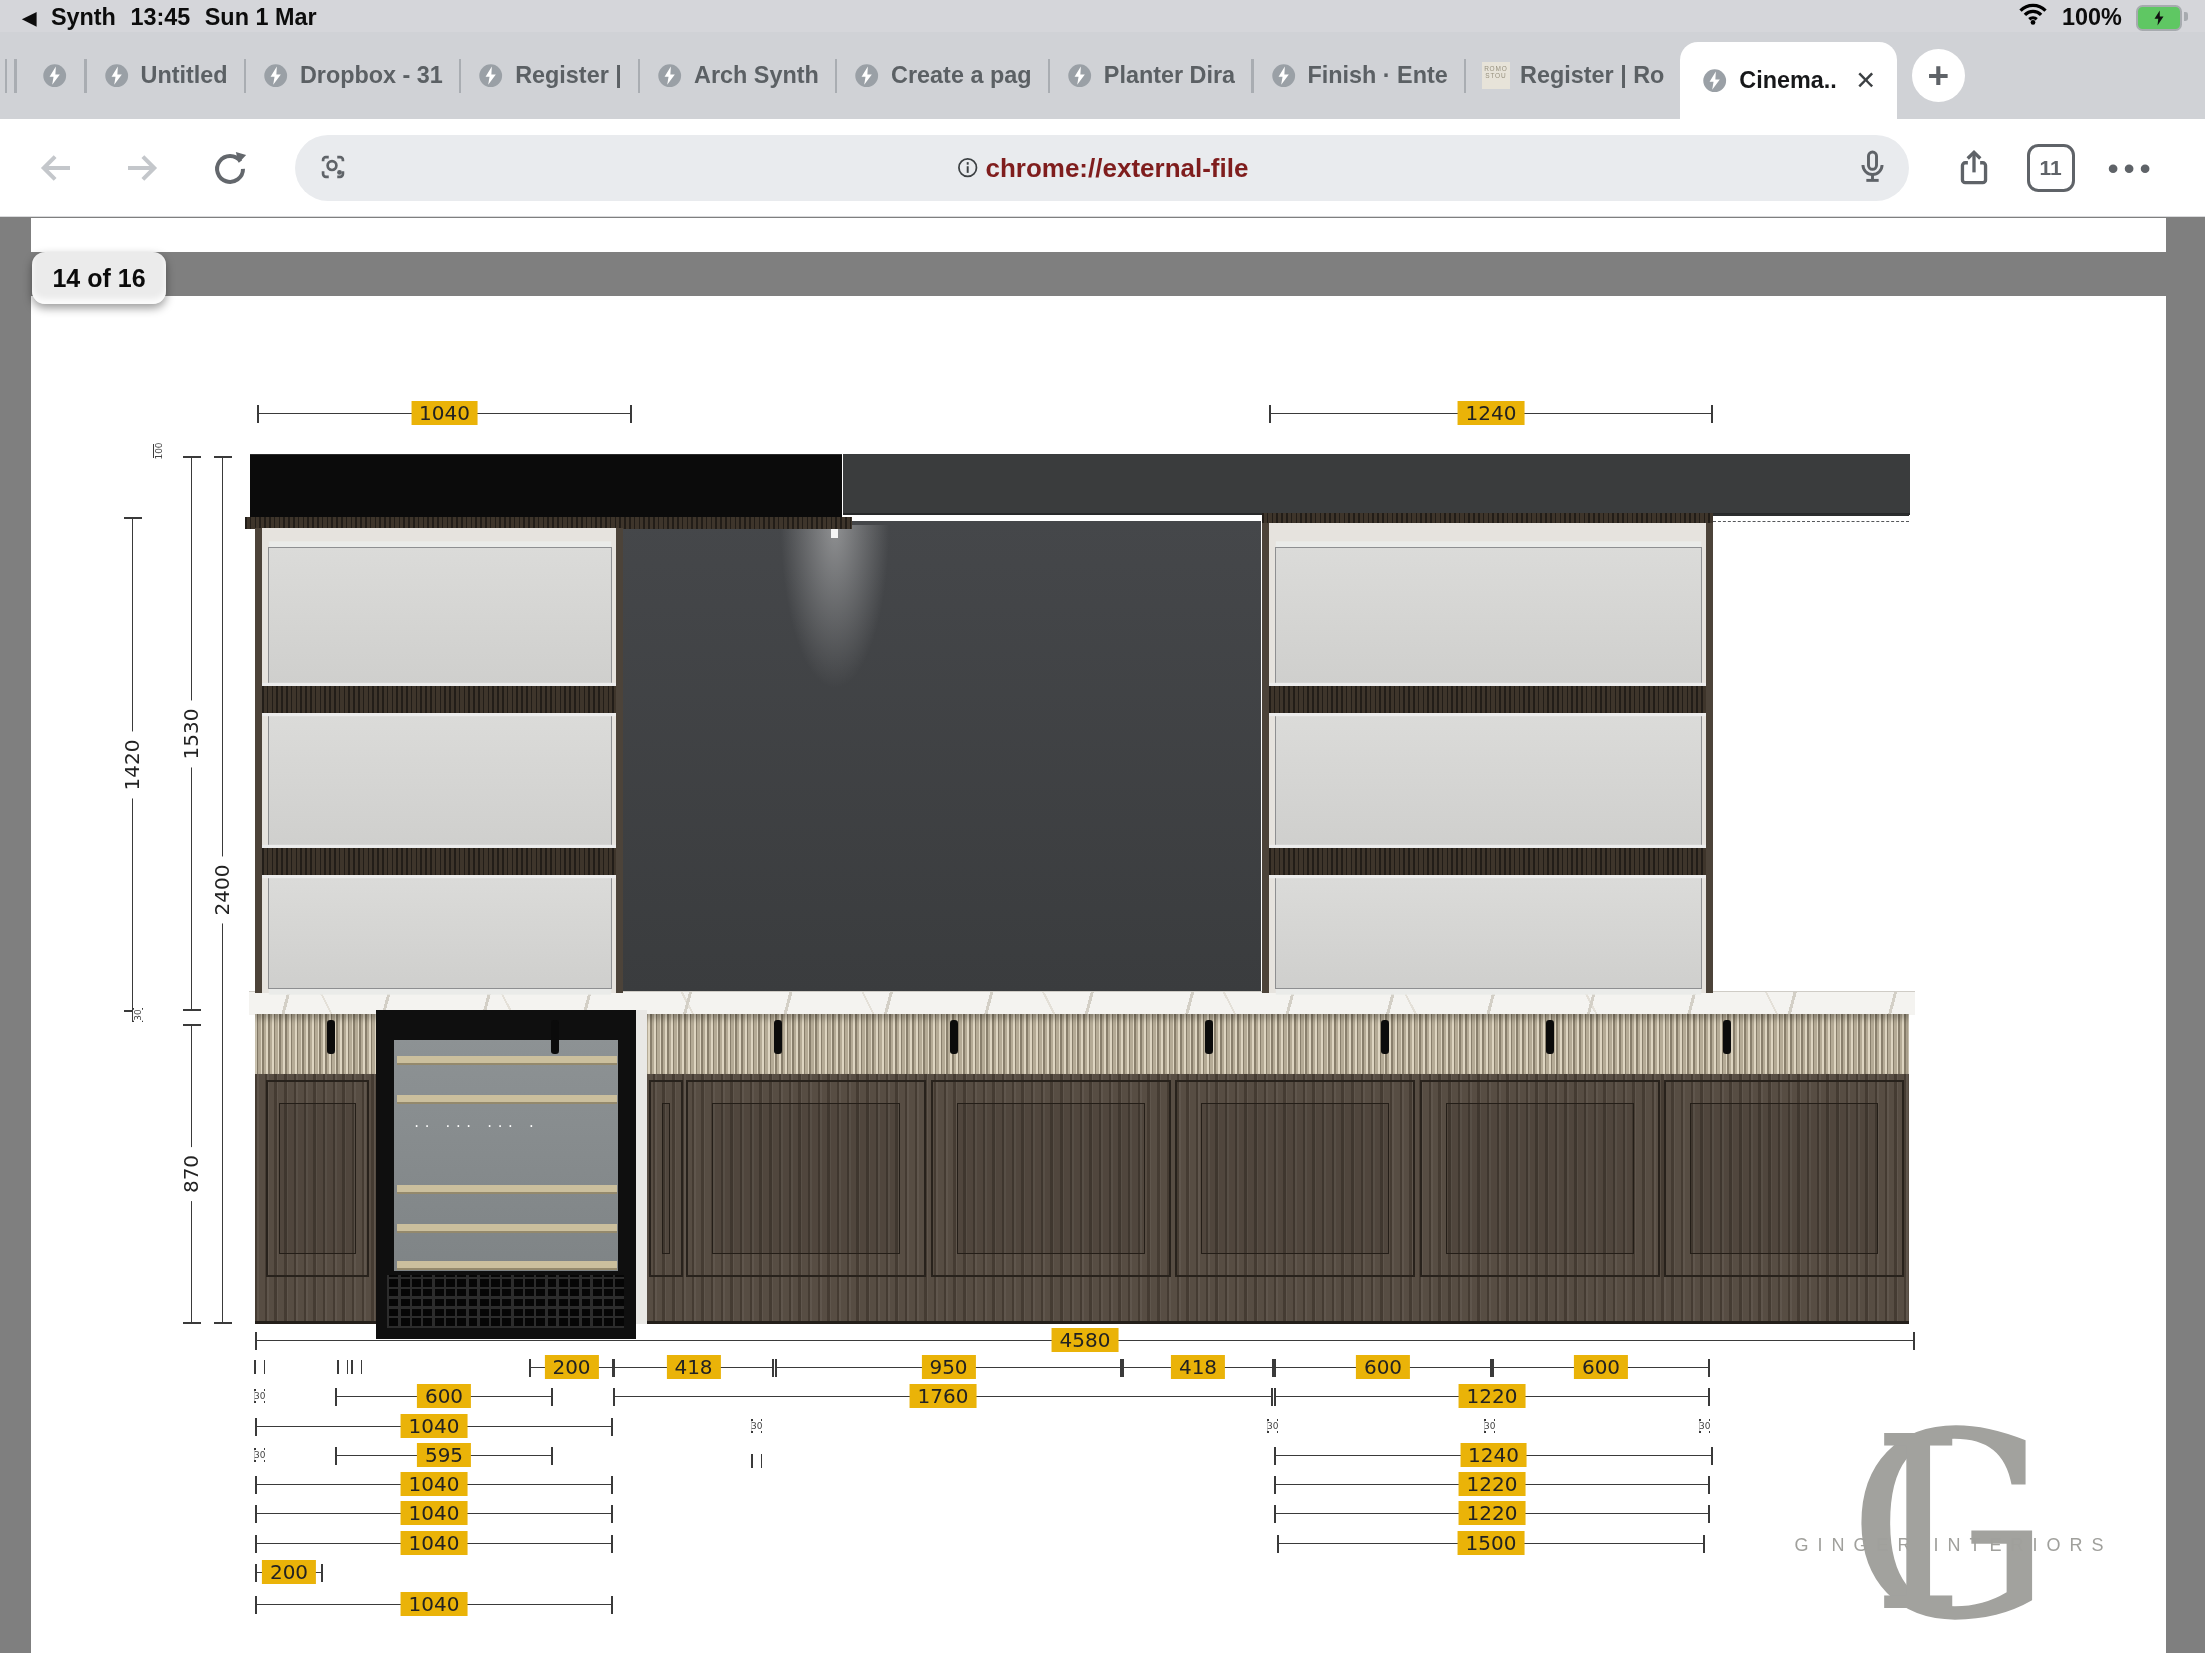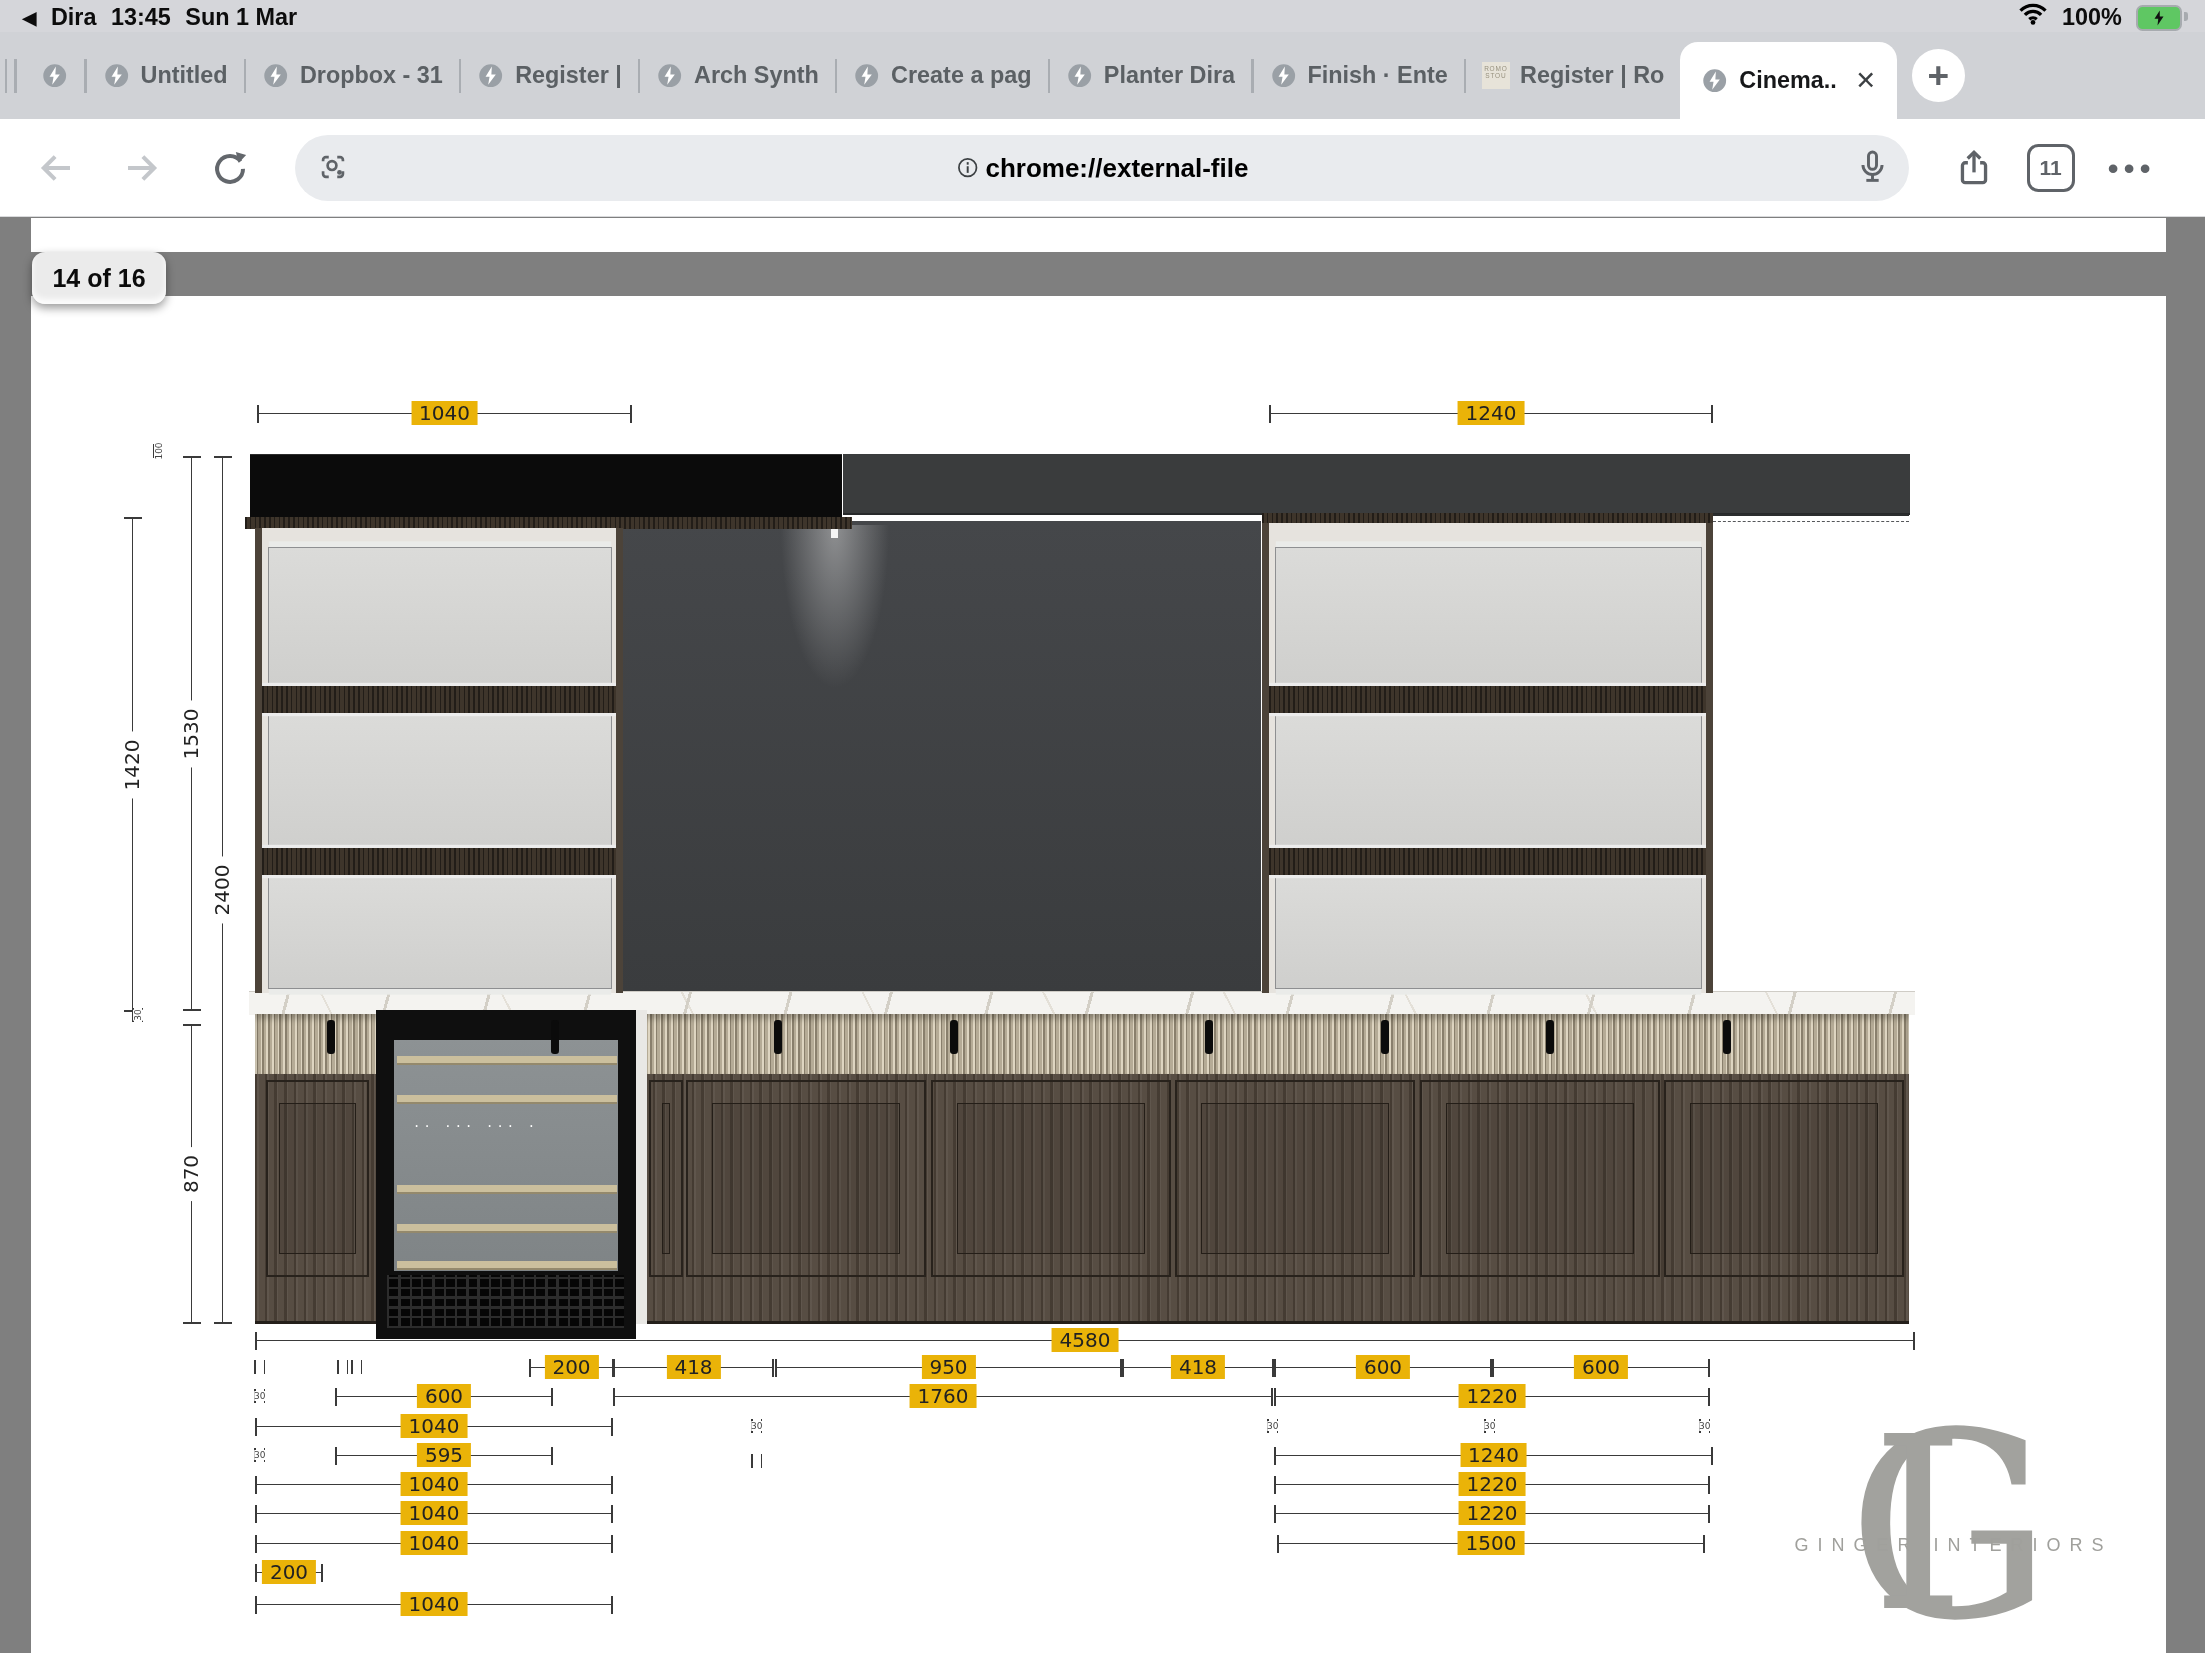--- a/index.html
+++ b/index.html
@@ -26,21 +26,21 @@
   .edgebars i{display:block;width:2.4px;height:34px;background:#a9adb2;}
   .romoicon{width:27.4px;height:27.4px;background:#e7e3d9;color:#97917f;font-size:6.5px;line-height:7.3px;
     text-align:center;padding-top:3.2px;box-sizing:border-box;letter-spacing:0.8px;}
   #newtab{margin-left:14.5px;width:53px;height:53px;border-radius:50%;background:#fff;flex:none;
     display:flex;align-items:center;justify-content:center;font-size:37px;color:#5f6368;font-weight:600;}
   
   #navbar{left:0;top:119px;width:2205px;height:98px;background:#fff;z-index:28;border-bottom:1.6px solid #d9dadc;box-sizing:border-box;}
   .navico{position:absolute;top:0;height:98px;display:flex;align-items:center;justify-content:center;}
   #urlpill{position:absolute;left:295px;top:16px;width:1614px;height:66px;border-radius:33px;background:#e9ebee;
     display:flex;align-items:center;}
-  #urltext{position:absolute;left:0;width:100%;text-align:center;font-size:26px;font-weight:600;color:#000000;
+  #urltext{position:absolute;left:0;width:100%;text-align:center;font-size:26px;font-weight:600;color:#7f1d1d;
     display:flex;align-items:center;justify-content:center;gap:6.5px;}
   
   #whitestrip{left:31px;top:218px;width:2135px;height:34px;background:#fff;}
   #grayband{left:31px;top:252px;width:2135px;height:44px;background:#7f7f7f;}
   #page{left:31px;top:296px;width:2135px;height:1357px;background:#fff;}
   #badge{left:32px;top:252px;width:134px;height:52px;background:#ebebeb;border-radius:13px;z-index:26;
     box-shadow:0 4px 9.7px rgba(0,0,0,.4), inset 0 -4.8px 6.5px rgba(255,255,255,.9);
     display:flex;align-items:center;justify-content:center;font-size:25px;font-weight:bold;color:#0b0b0b;}
   
   .woodStrip{background:#3e352b;background-image:repeating-linear-gradient(90deg,rgba(0,0,0,.45) 0 1.6px,transparent 1.6px 4.8px);}
@@ -82,21 +82,21 @@
     font-size:18px;letter-spacing:9px;color:#a0a09c;}
 </style>
 </head>
 <body>
 
 <div id="screen">
 
   <div class="abs" id="statusbar">
     <div class="st-left">
       <span style="font-size:18px;">◀</span>
-      <span>Dira</span>
+      <span>Synth</span>
       <span>13:45</span>
       <span>Sun 1 Mar</span>
     </div>
     <div class="st-right">
       <span><svg viewBox="0 0 24 18" width="30" height="22.6">
             <path d="M2 6 a14 14 0 0 1 20 0" stroke="#000" stroke-width="2.6" fill="none"></path>
             <path d="M5.5 9.5 a9 9 0 0 1 13 0" stroke="#000" stroke-width="2.6" fill="none"></path>
             <path d="M9 13 a4.5 4.5 0 0 1 6 0" stroke="#000" stroke-width="2.6" fill="none"></path>
             <circle cx="12" cy="15.5" r="1.9" fill="#000"></circle>
           </svg></span>

